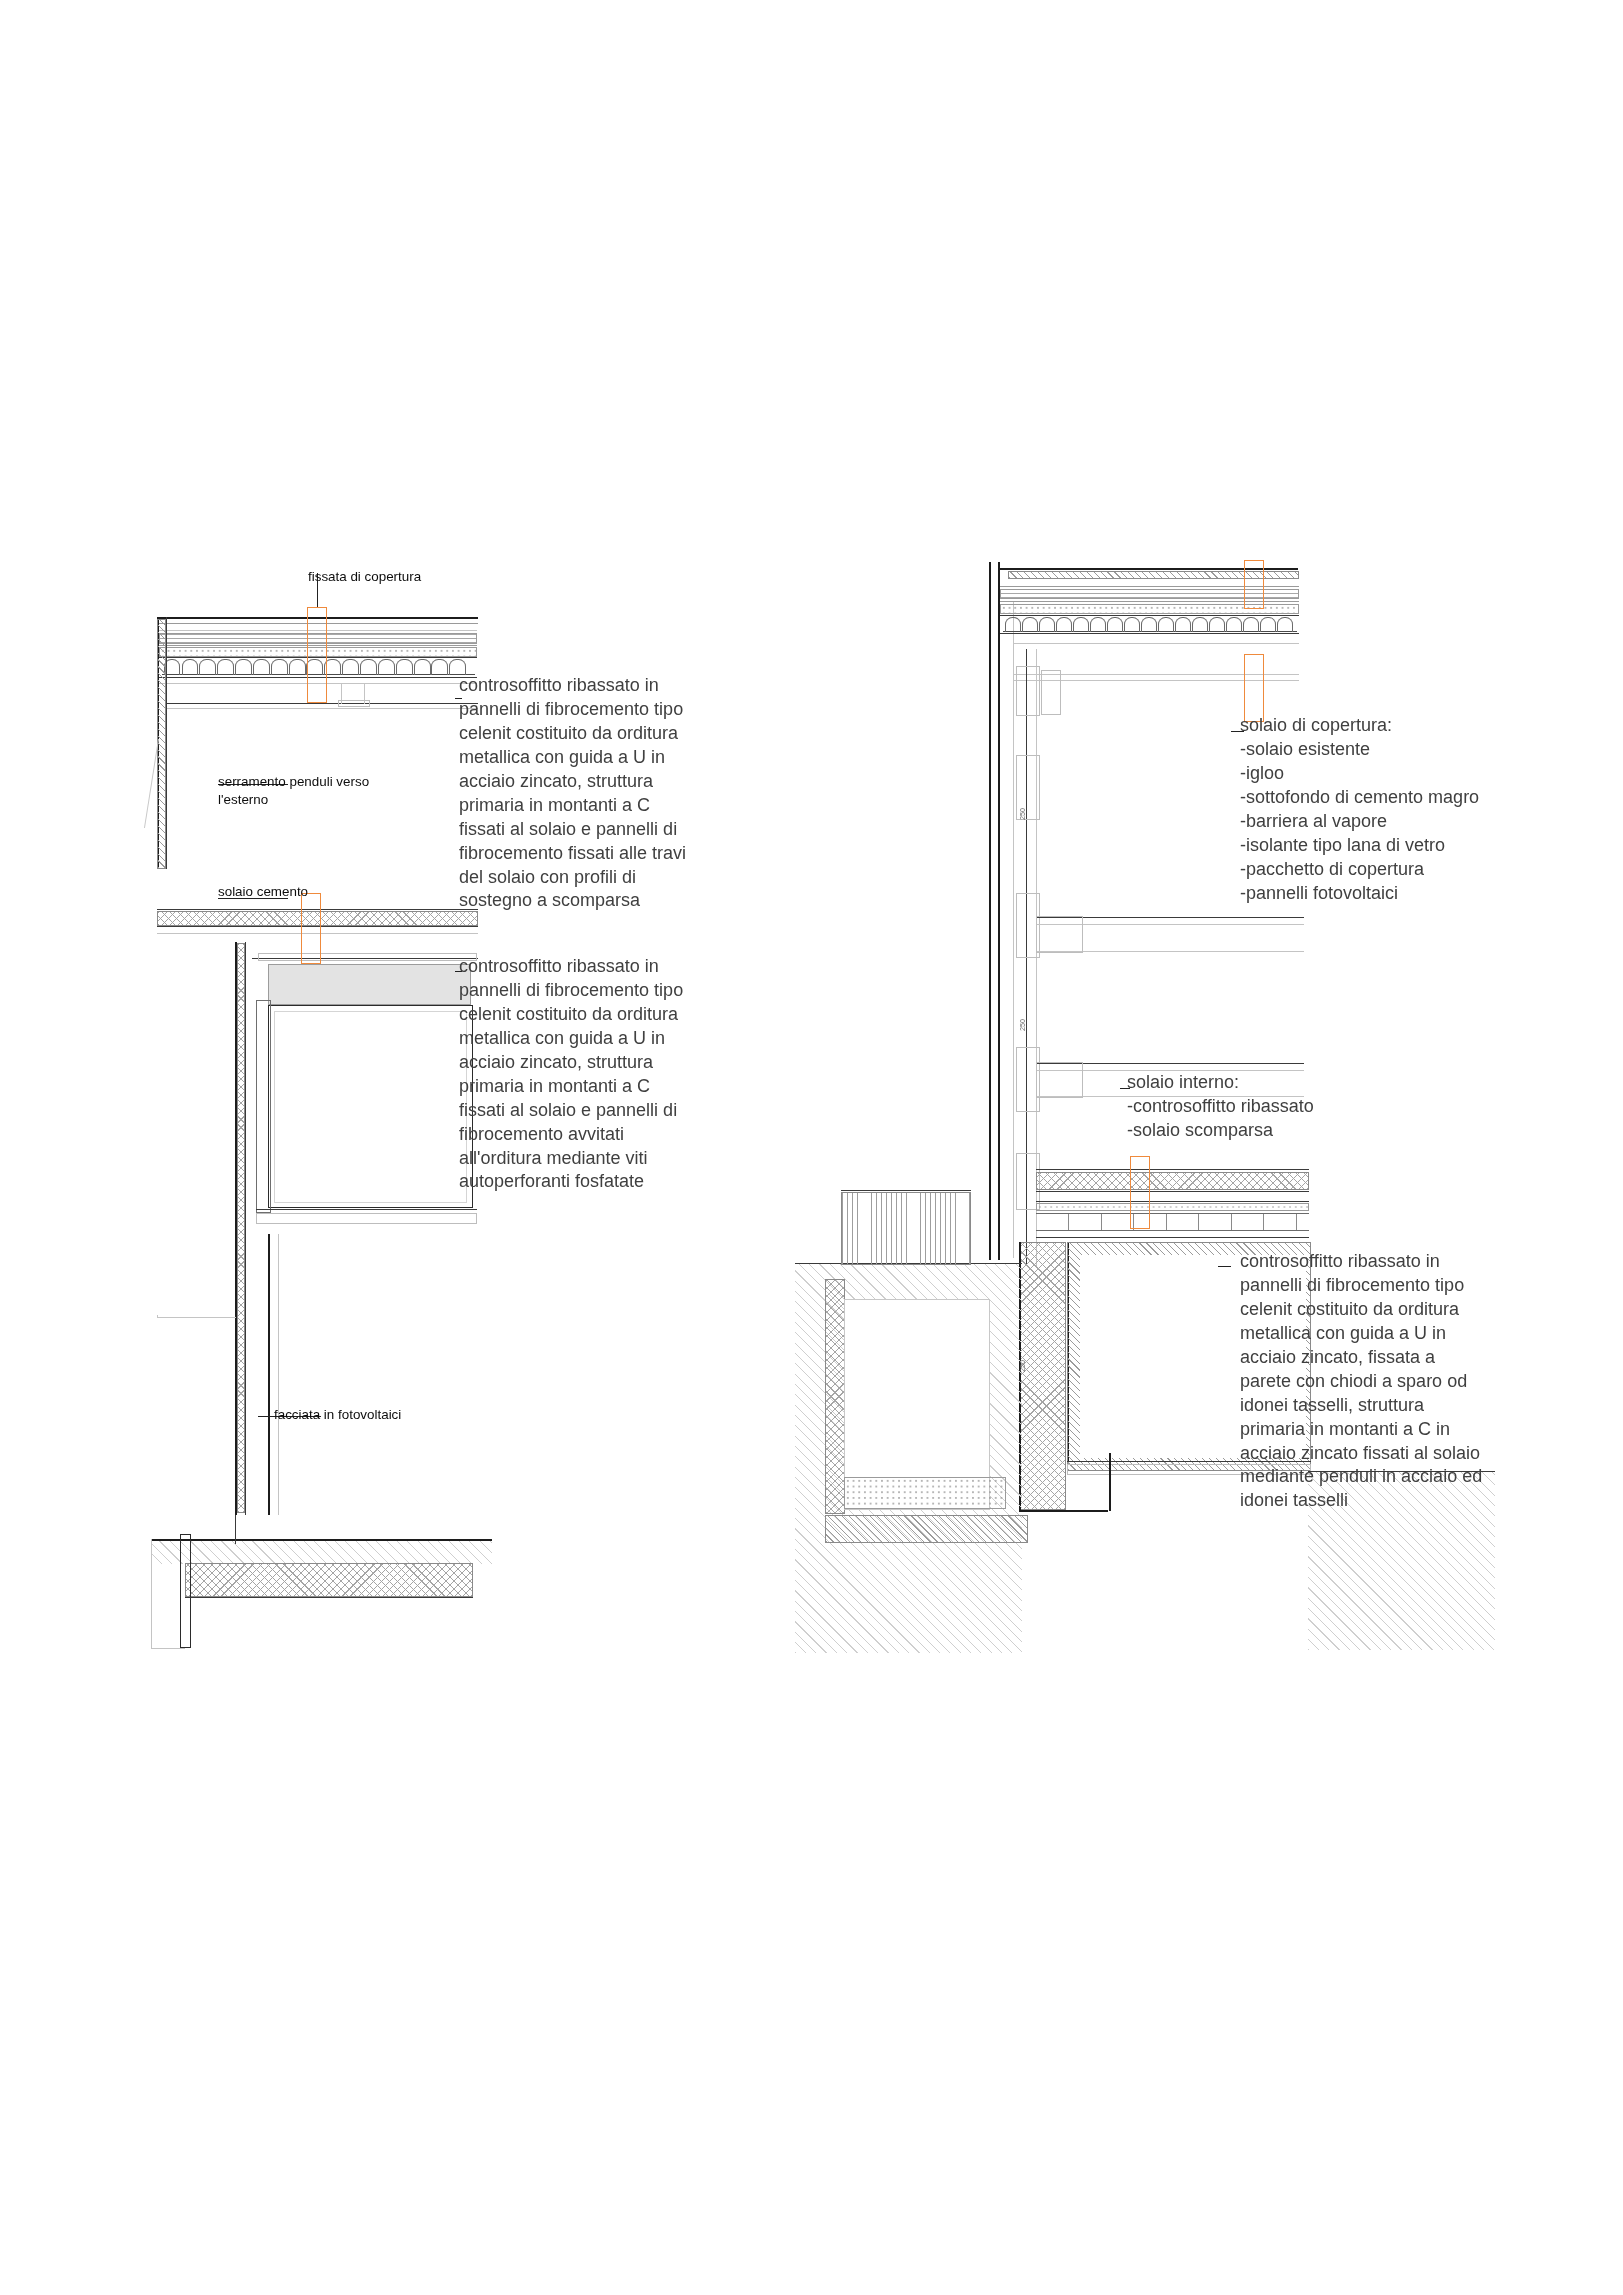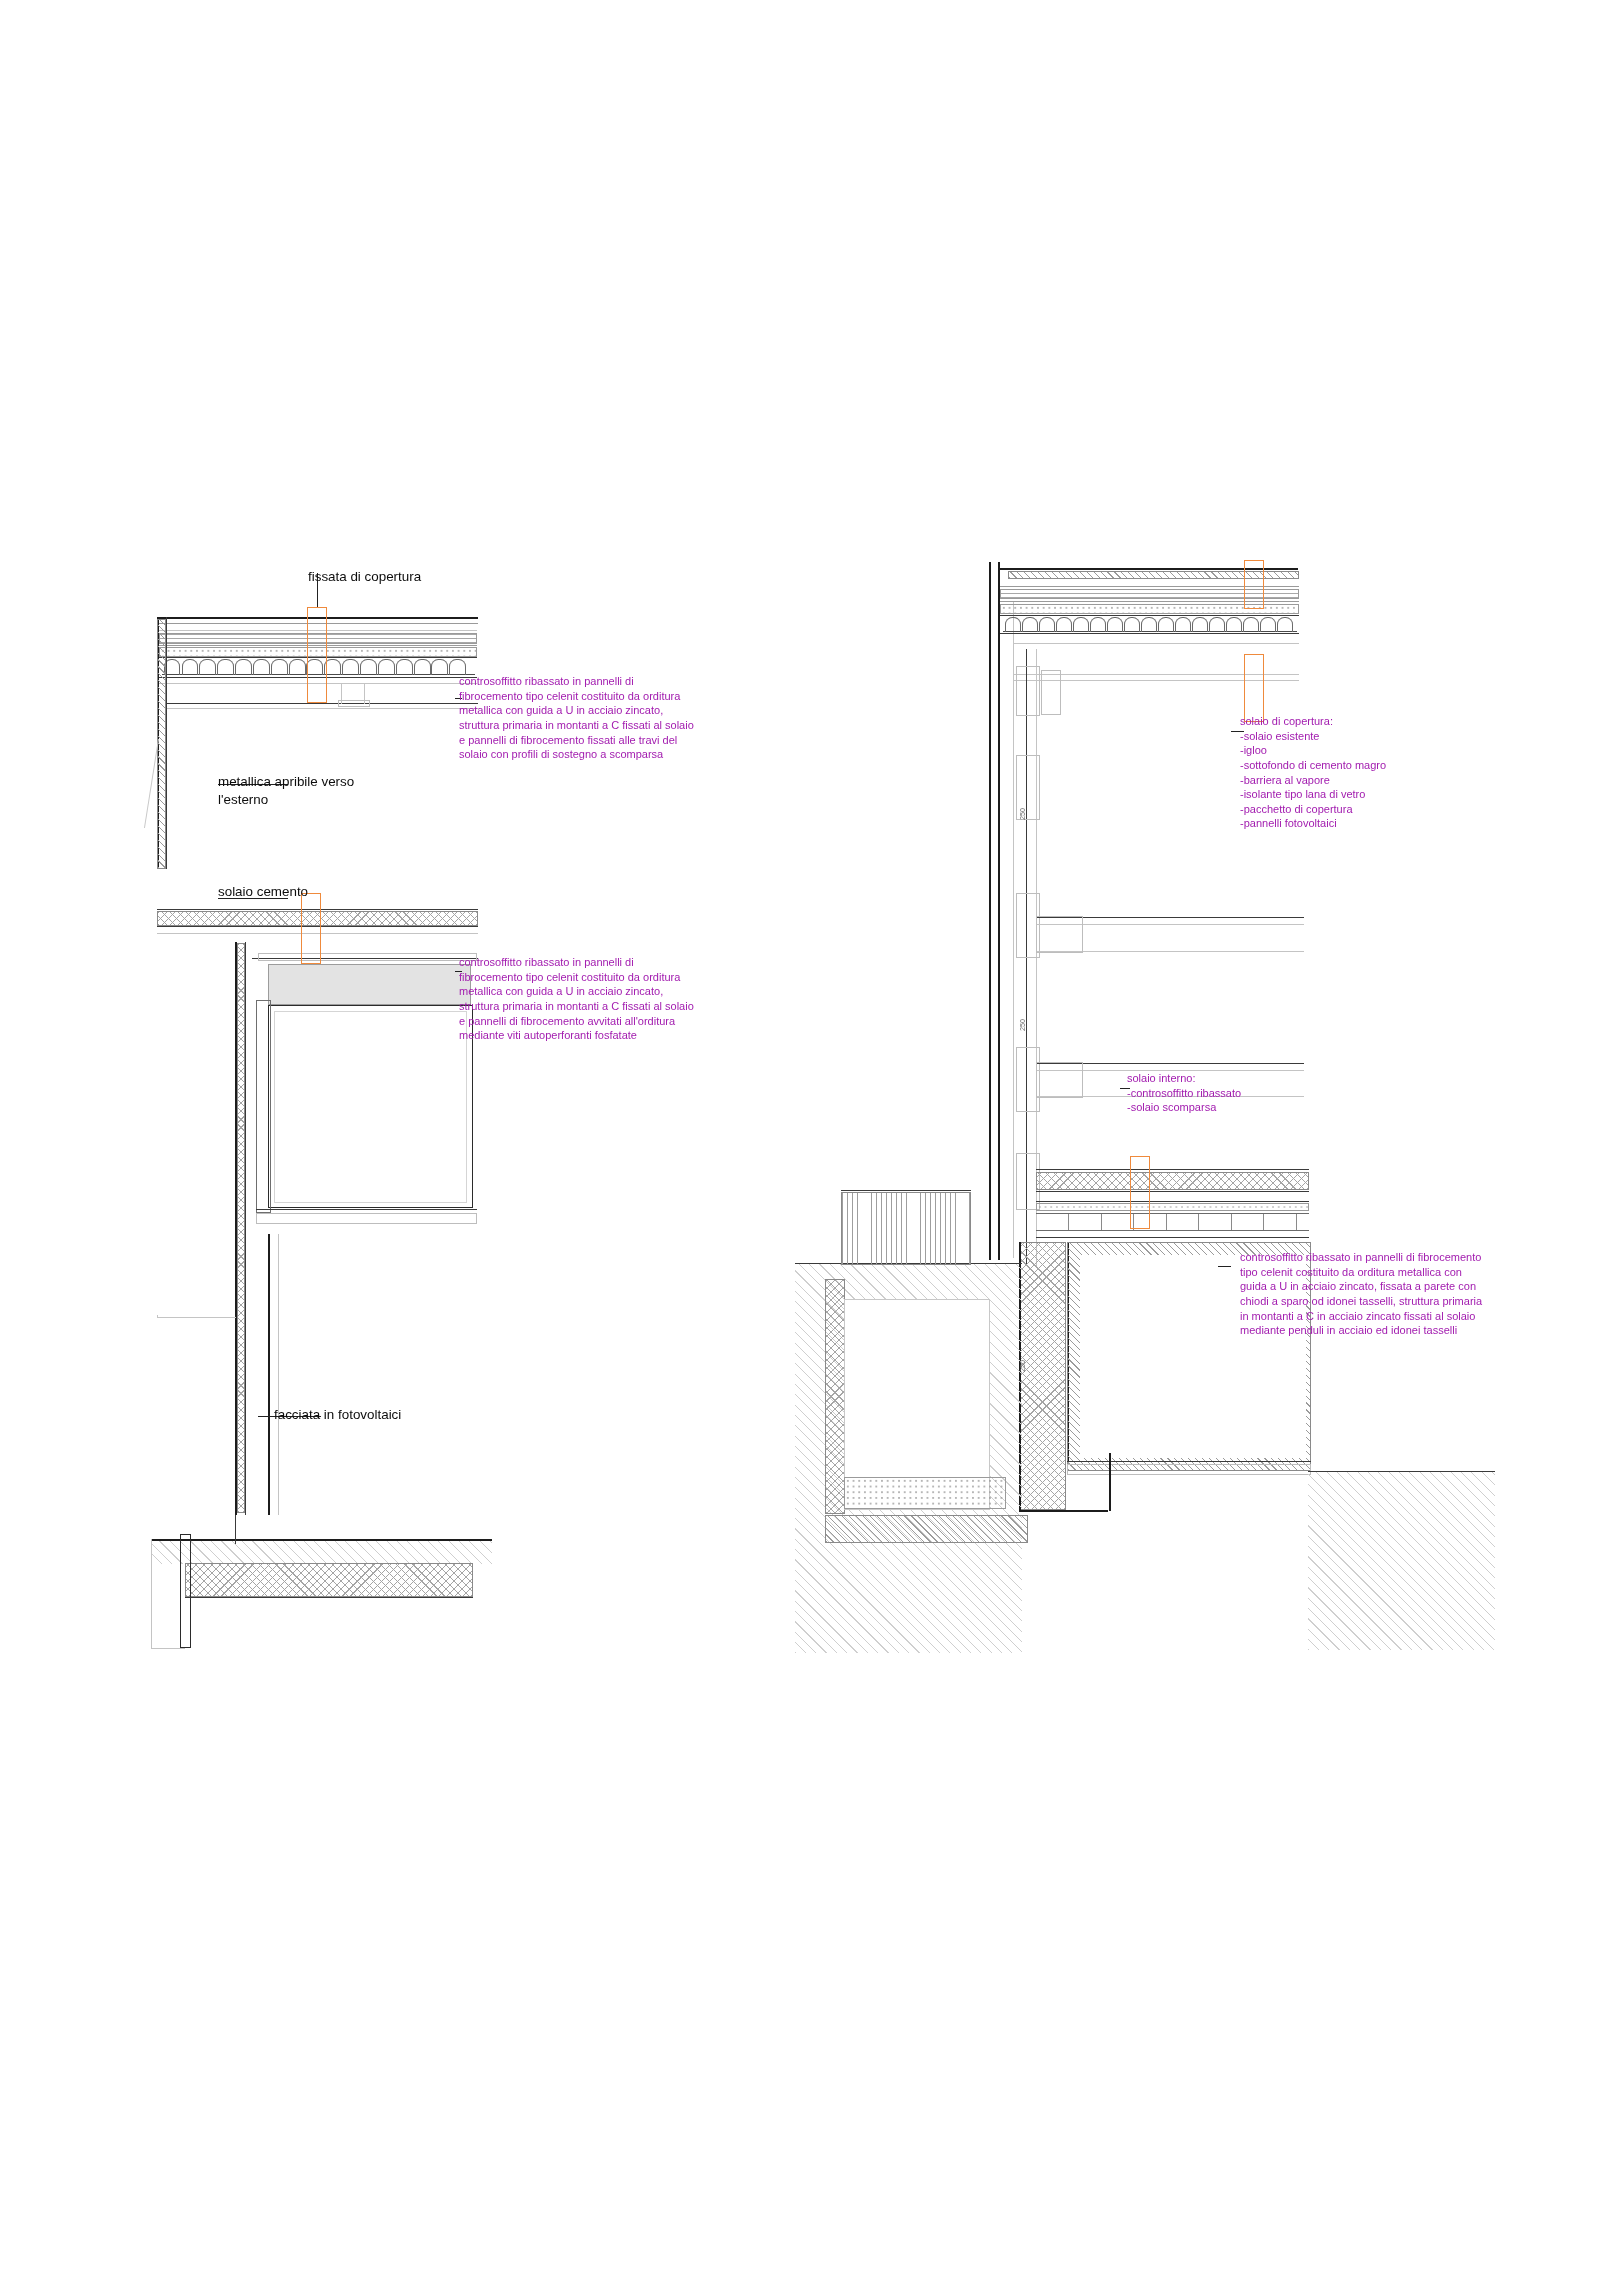--- a/index.html
+++ b/index.html
@@ -123,23 +123,23 @@
   
   .label {
     position: absolute;
     font-size: 13.4px;
     line-height: 1.32;
     color: #0d0d0d;
     white-space: pre-line;
   }
   .note {
     position: absolute;
-    font-size: 11px;
+    font-size: 18px;
     line-height: 1.33;
-    color: #a21caf;
+    color: #404040;
     white-space: pre-line;
   }
   .tick-num {
     position: absolute;
     font-size: 7.3px;
     color: #6c6c6c;
     transform: rotate(-90deg);
     transform-origin: left top;
   }
 </style>
@@ -233,21 +233,21 @@
 
     <div class="leader-v" style="left:317px; top:573px; height:34px;"></div>
     <div class="leader" style="left:218px; top:784px; width:70px;"></div>
     <div class="leader" style="left:218px; top:898px; width:70px;"></div>
     <div class="leader" style="left:258px; top:1416px; width:63px;"></div>
     <div class="leader" style="left:455px; top:698px; width:6.5px;"></div>
     <div class="leader" style="left:455px; top:971px; width:6.5px;"></div>
   </div>
 
   <div class="label" style="left:308px; top:568px;">fissata di copertura</div>
-  <div class="label" style="left:218px; top:773px; width:195px;">metallica apribile verso
+  <div class="label" style="left:218px; top:773px; width:195px;">serramento penduli verso
 l'esterno</div>
   <div class="label" style="left:218px; top:883px;">solaio cemento</div>
   <div class="label" style="left:274px; top:1406px;">facciata in fotovoltaici</div>
 
   <div class="note" style="left:459px; top:674px; width:237px;">controsoffitto ribassato in pannelli di fibrocemento tipo celenit costituito da orditura metallica con guida a U in acciaio zincato, struttura primaria in montanti a C fissati al solaio e pannelli di fibrocemento fissati alle travi del solaio con profili di sostegno a scomparsa</div>
   <div class="note" style="left:459px; top:955px; width:237px;">controsoffitto ribassato in pannelli di fibrocemento tipo celenit costituito da orditura metallica con guida a U in acciaio zincato, struttura primaria in montanti a C fissati al solaio e pannelli di fibrocemento avvitati all'orditura mediante viti autoperforanti fosfatate</div>
 
   <div>
 
     <div class="vline thick" style="left:989px; top:562px; height:698px;"></div>

